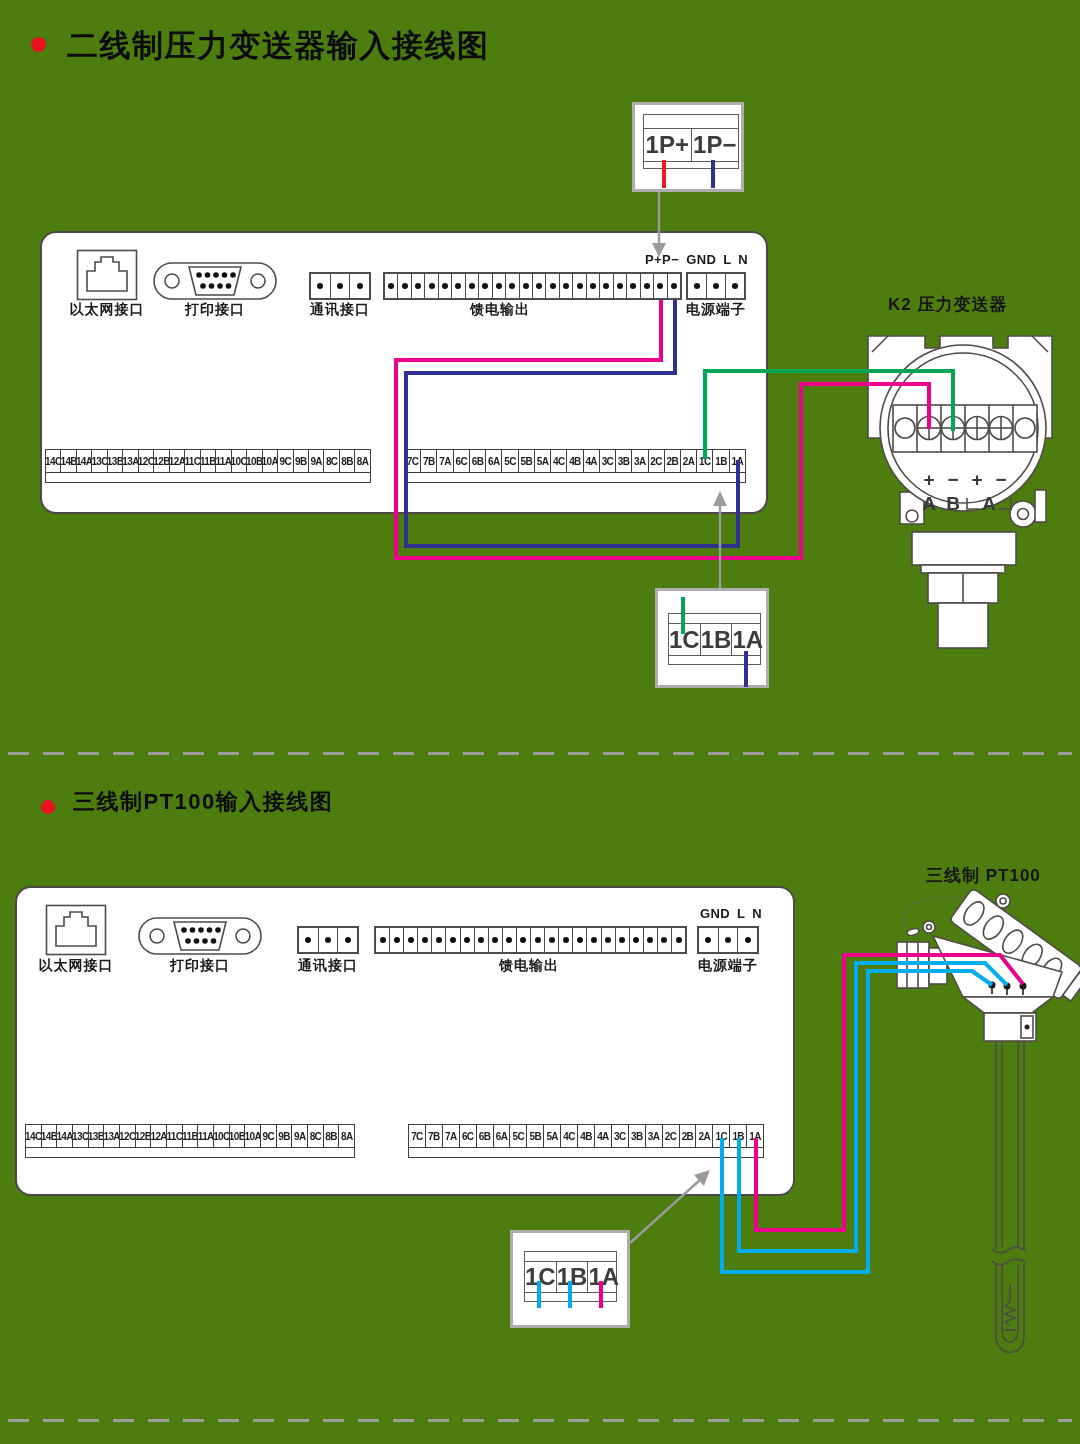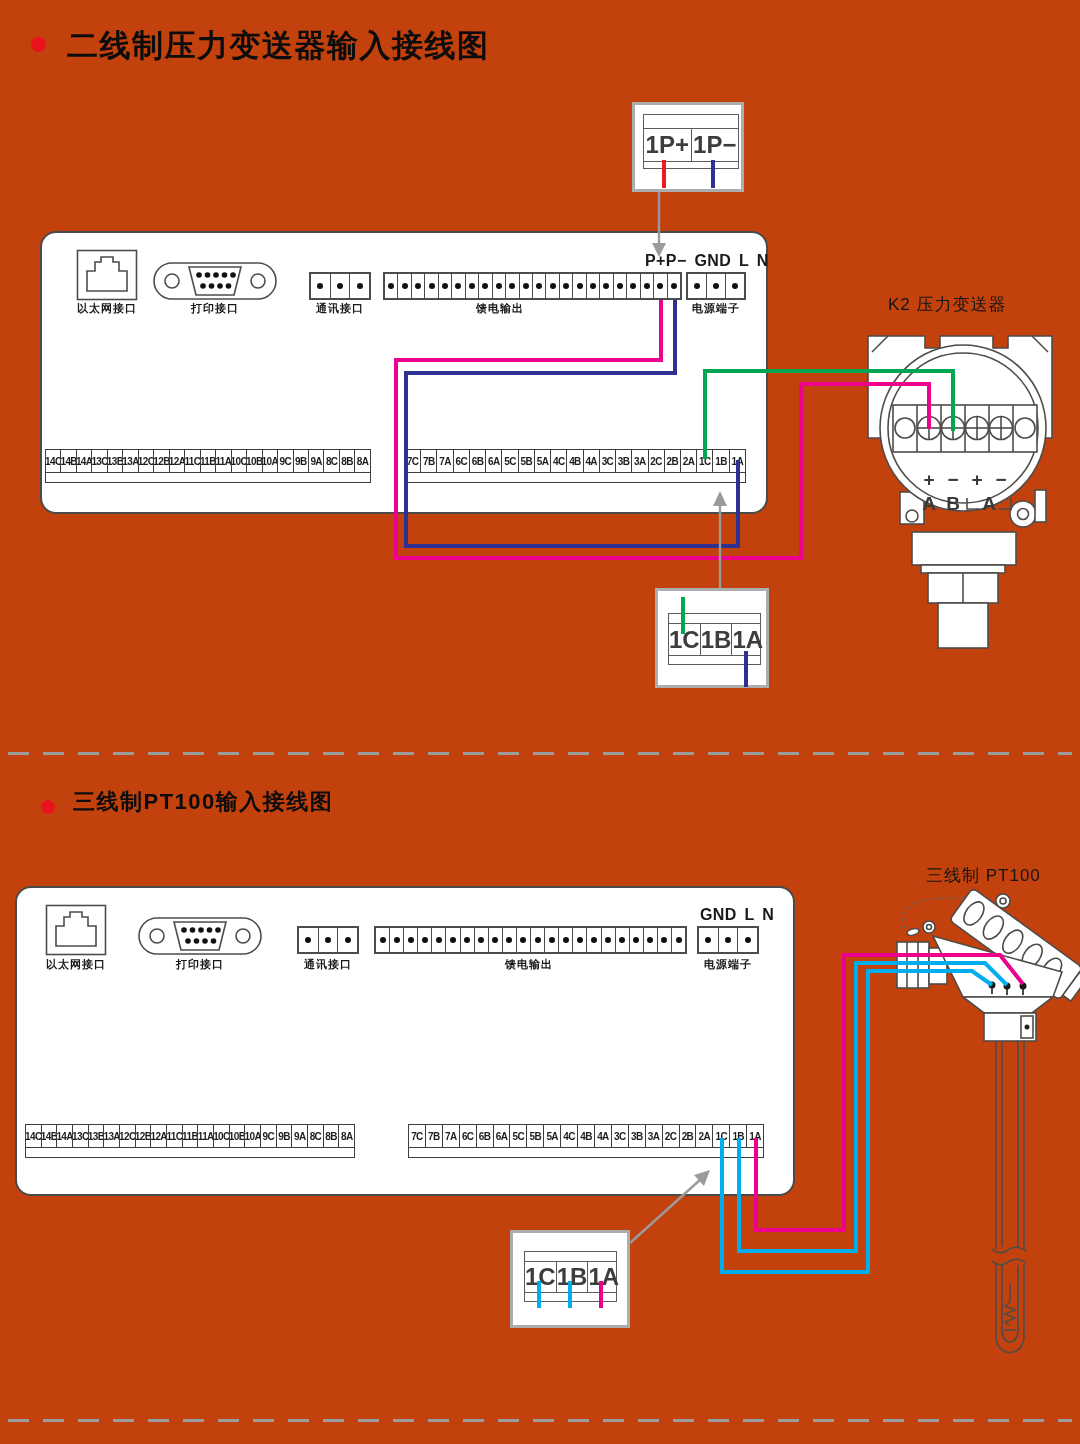--- a/index.html
+++ b/index.html
@@ -1,24 +1,24 @@
 <!DOCTYPE html>
 <html><head>
 <meta charset="utf-8">
 <style>
   html,body{margin:0;padding:0;background:#fff;}
-  .page{position:relative;width:1080px;height:1444px;background:#c2410c;overflow:hidden;
+  .page{position:relative;width:1080px;height:1444px;background:#4d7c0f;overflow:hidden;
         font-family:"Liberation Sans","DejaVu Sans",sans-serif;}
   .abs{position:absolute;box-sizing:border-box;}
   .bullet{width:15px;height:15px;border-radius:50%;background:#e9131d;}
   .h1{font-size:31px;font-weight:600;color:#0c0c0c;letter-spacing:1.5px;white-space:nowrap;}
   .panel{border:2.2px solid #4a4a4a;border-radius:16px;background:#fff;}
-  .plabel{font-size:11px;font-weight:700;color:#191919;text-align:center;width:100px;letter-spacing:1px;white-space:nowrap;}
-  .slabel{font-size:17px;font-weight:400;color:#161616;letter-spacing:1px;white-space:nowrap;}
-  .tline{font-size:16px;font-weight:700;color:#191919;letter-spacing:0.4px;word-spacing:3px;white-space:nowrap;}
+  .plabel{font-size:14px;font-weight:700;color:#191919;text-align:center;width:100px;letter-spacing:1px;white-space:nowrap;}
+  .slabel{font-size:17px;font-weight:700;color:#161616;letter-spacing:1px;white-space:nowrap;}
+  .tline{font-size:13px;font-weight:700;color:#191919;letter-spacing:0.4px;word-spacing:3px;white-space:nowrap;}
   .dotrow{display:flex;border:2px solid #4c4c4c;background:#fff;}
   .dotcell{flex:1;display:flex;align-items:center;justify-content:center;border-left:1.4px solid #4c4c4c;}
   .dotcell:first-child{border-left:none;}
   .dot{width:6px;height:6px;background:#101010;border-radius:50%;}
   .lstrip{display:flex;border:1.6px solid #3e3e3e;background:#fff;}
   .tcell{flex:1;display:flex;align-items:center;justify-content:center;font-size:10px;font-weight:600;
          color:#1d1d1d;letter-spacing:-0.6px;border-left:1px solid #3e3e3e;overflow:hidden;white-space:nowrap;}
   .tcell:first-child{border-left:none;}
   .substrip{border:1.6px solid #3e3e3e;border-top:none;background:#fff;}
   .dbox{border:3px solid #adadad;background:#fff;}

